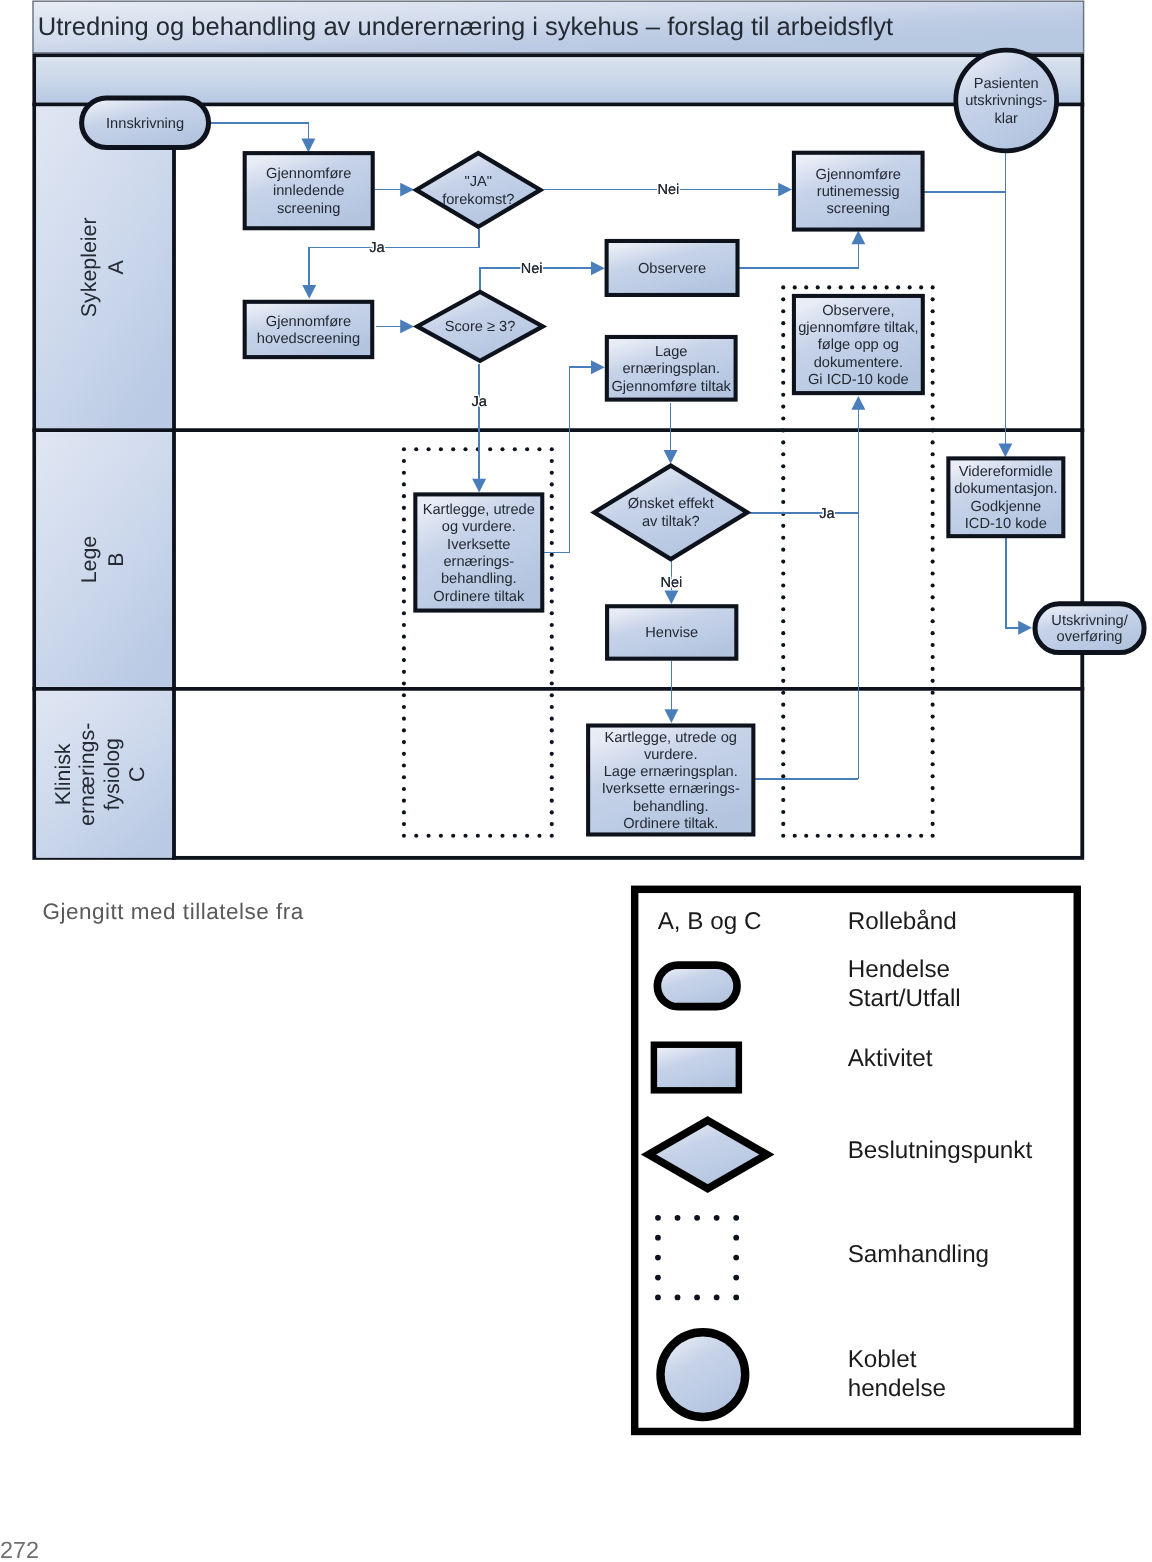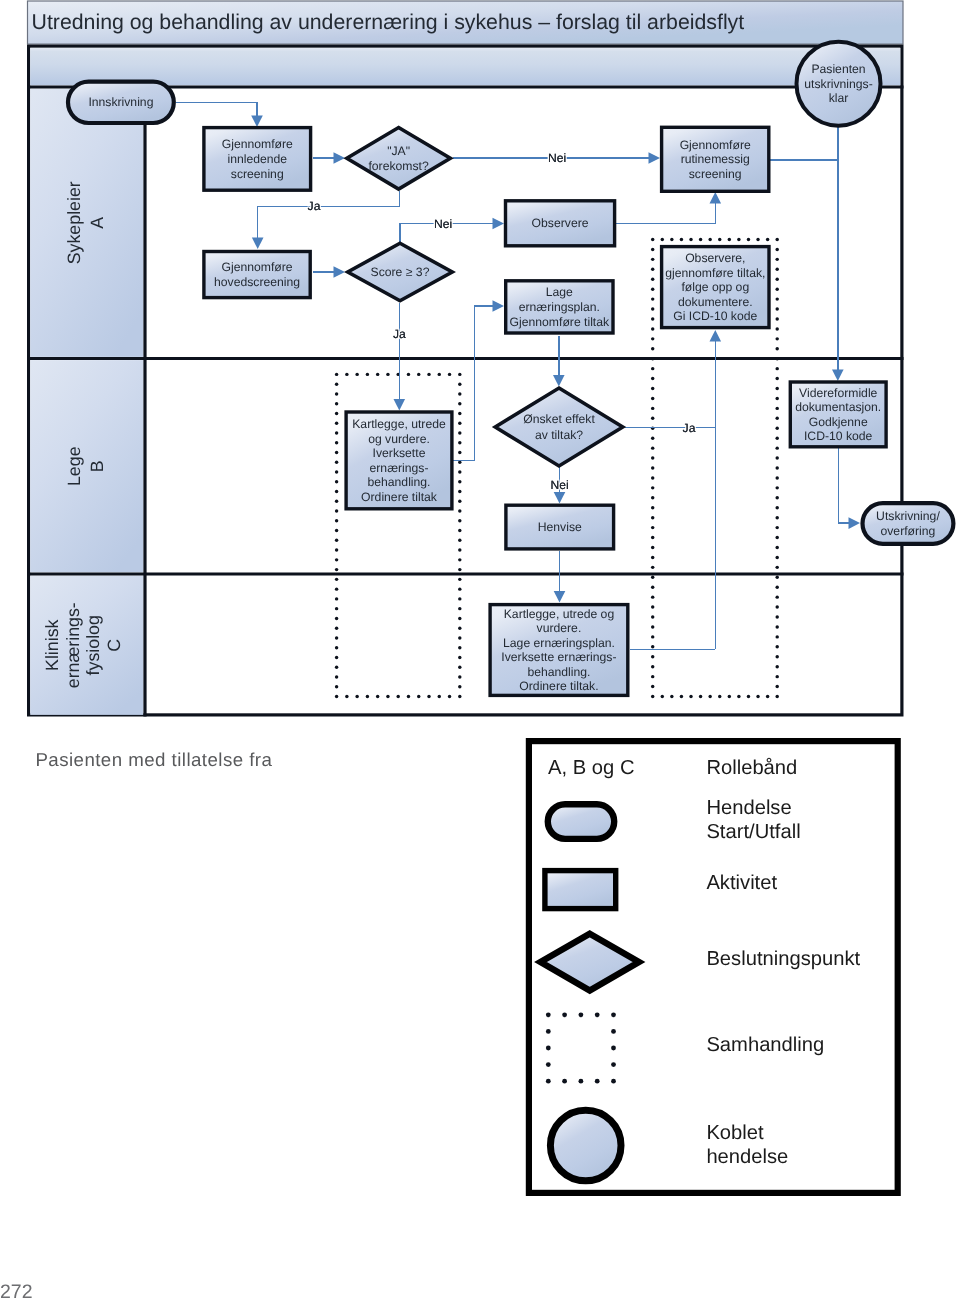--- a/index.html
+++ b/index.html
@@ -514,16 +514,16 @@
         <circle cx="548.30" cy="1031.40" r="2.4" fill="#0d121c"></circle>
         <circle cx="613.50" cy="1031.40" r="2.4" fill="#0d121c"></circle>
         <circle cx="548.30" cy="1048.00" r="2.4" fill="#0d121c"></circle>
         <circle cx="613.50" cy="1048.00" r="2.4" fill="#0d121c"></circle>
         <circle cx="548.30" cy="1064.60" r="2.4" fill="#0d121c"></circle>
         <circle cx="613.50" cy="1064.60" r="2.4" fill="#0d121c"></circle>
       </g>
       <circle cx="585.7" cy="1145.5" r="35.3" fill="url(#gShape)" stroke="#000000" stroke-width="7"></circle>
     </svg>
   <div class="credit" id="credit" style="left: 35.4px; top: 747.8px;">
-      <div>Pasienten med tillatelse fra</div>
+      <div>Gjengitt med tillatelse fra</div>
     </div>
   <div class="pgno" id="pgno" style="left: 0px; top: 1281px;">272</div>
 </div>
 
 </body></html>

